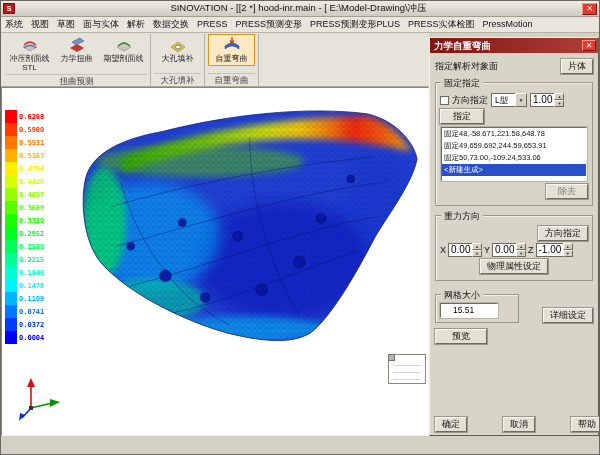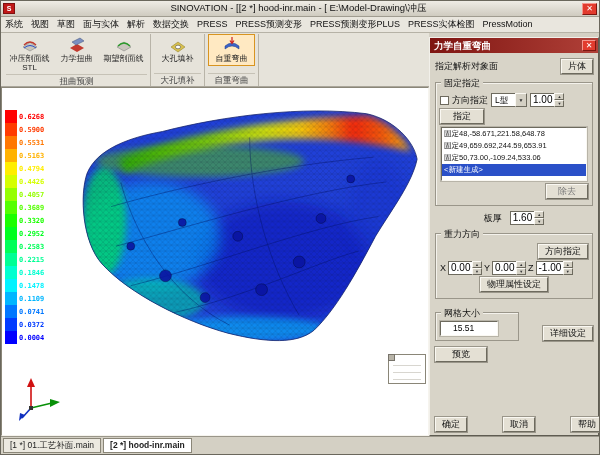--- a/index.html
+++ b/index.html
@@ -403,30 +403,20 @@
               <div class="lb-row">固定49,659.692,244.59,653.91</div>
               <div class="lb-row">固定50,73.00,-109.24,533.06</div>
               <div class="lb-row sel">&lt;新建生成&gt;</div>
             </div>
 
           <div class="prow" style="justify-content:flex-end">
             <span class="btn" style="width:42px;color:#777">除去</span>
           </div>
         </div>
 
-        <div class="prow" style="justify-content:center; gap:8px">
-          <span class="plabel">板厚</span>
-          <span class="spin">
-            <span class="spin-val">1.60</span>
-            <span class="arrs">
-              <span class="ar">▲</span>
-              <span class="ar">▼</span>
-            </span>
-          </span>
-        </div>
 
         <div class="group">
           <span class="group-caption">重力方向</span>
 
           <div class="prow" style="justify-content:flex-end">
             <span class="btn">方向指定</span>
           </div>
 
           <div class="prow" style="gap:2px">
             <span class="plabel">X</span>
@@ -475,17 +465,13 @@
 
         <div class="bottom-btn-row">
           <span class="btn" style="width:50px">确定</span>
           <span class="btn" style="width:48px">取消</span>
           <span class="btn" style="width:44px">帮助</span>
         </div>
       </div>
     </div>
   </div>
 
-  <div class="bottombar">
-    <span class="tab">[1 *] 01.工艺补面.main</span>
-    <span class="tab active">[2 *] hood-inr.main</span>
-  </div>
 </div>
 
 </body></html>

